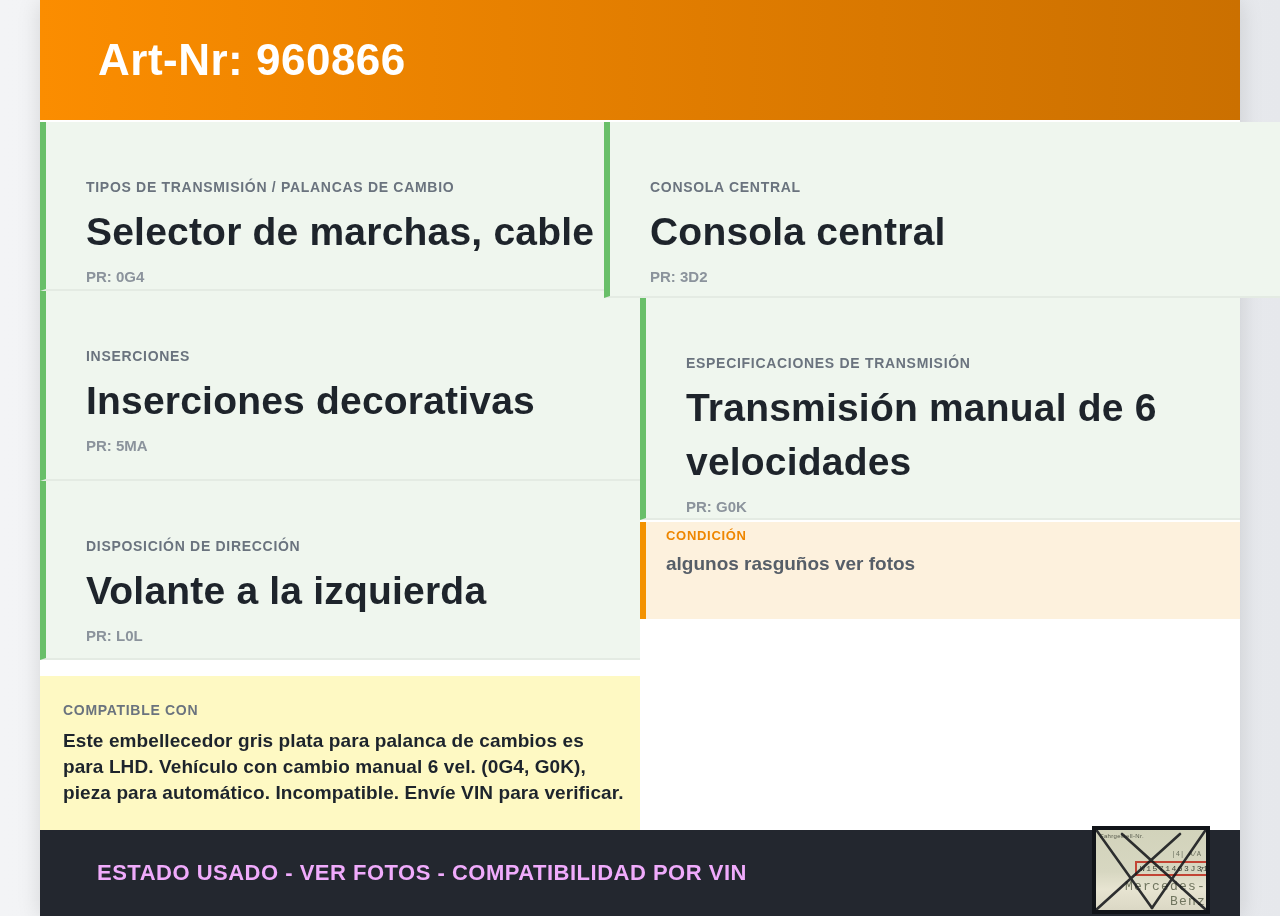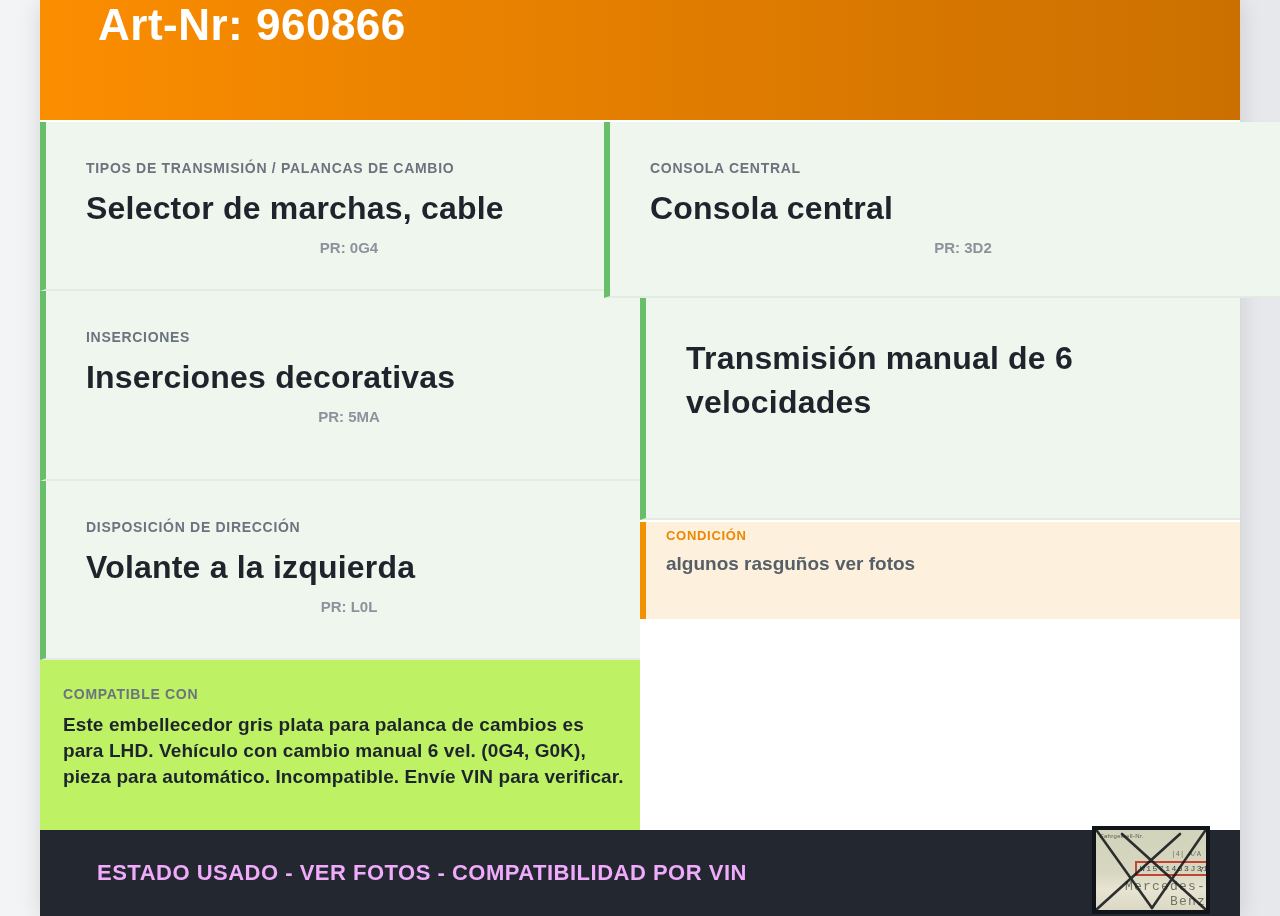--- a/index.html
+++ b/index.html
@@ -9,59 +9,59 @@
     font-family:"Liberation Sans",sans-serif;
   }
   .page{
     position:absolute;left:40px;top:0;width:1200px;height:916px;
     background:#ffffff;box-shadow:0 2px 22px rgba(0,0,0,.13);
   }
   
   .header{
     position:absolute;left:0;top:0;width:1200px;height:120px;
     background:linear-gradient(90deg,#fb8d00 0%,#e07c00 55%,#cb7000 100%);
-    display:flex;align-items:flex-start;
+    display:flex;align-items:center;
   }
   .header-title{
     margin:0;padding-left:58px;color:#ffffff;font-size:44px;font-weight:700;
     letter-spacing:.5px;
   }
   
   .card{position:absolute;box-sizing:border-box;}
   .card.green{
     background:#eff6ee;border-left:6px solid #69bf69;
-    padding:38px 28px 0 40px;border-bottom:2px solid #e4ebe3;
+    padding:57px 28px 0 40px;border-bottom:2px solid #e4ebe3;
   }
   .card-label{
     font-size:14px;font-weight:700;color:#6a737e;letter-spacing:.7px;
     margin:0 0 10px 0;
   }
   .card-title{
-    font-size:32px;font-weight:700;color:#1e242b;margin:0;line-height:1.38;
+    font-size:39px;font-weight:700;color:#1e242b;margin:0;line-height:1.38;
     letter-spacing:.2px;
   }
-  .card-pr{font-size:15px;font-weight:700;color:#8b939c;margin-top:9px;text-align:center;}
+  .card-pr{font-size:15px;font-weight:700;color:#8b939c;margin-top:9px;}
   .pos-a{left:0;top:122px;width:600px;height:169px;}
   .pos-b{left:0;top:291px;width:600px;height:190px;}
   .pos-c{left:0;top:481px;width:600px;height:179px;border-bottom:none;}
   .pos-e{left:564px;top:122px;width:700px;height:176px;}
   .pos-f{left:600px;top:298px;width:600px;height:222px;border-bottom:none;}
   .card.condition{
     left:600px;top:522px;width:600px;height:97px;
     background:#fdf1dd;border-left:6px solid #f39200;
     padding:6px 20px 0 20px;
   }
   .condition-label{
     font-size:13px;font-weight:700;color:#ee8600;letter-spacing:.7px;margin:0;
   }
   .condition-text{
     font-size:19px;font-weight:700;color:#565e68;margin-top:10px;
   }
   .card.compatible{
-    left:0;top:660px;width:600px;height:170px;background:#bef264;
+    left:0;top:676px;width:600px;height:170px;background:#fef9c3;
     padding:26px 26px 12px 23px;
   }
   .compatible-text{
     font-size:19px;font-weight:700;color:#1d242c;line-height:1.37;
     margin-top:9px;width:562px;letter-spacing:.1px;
   }
   
   .footer{
     position:absolute;left:0;top:830px;width:1200px;height:86px;
     background:#23272f;display:flex;align-items:center;
@@ -122,21 +122,23 @@
     <div class="card-pr">PR: L0L</div>
   </div>
 
   <div class="card green pos-e">
     <div class="card-label">CONSOLA CENTRAL</div>
     <div class="card-title">Consola central</div>
     <div class="card-pr">PR: 3D2</div>
   </div>
 
   <div class="card green pos-f">
+    <div class="card-label">ESPECIFICACIONES DE TRANSMISIÓN</div>
     <div class="card-title">Transmisión manual de 6 velocidades</div>
+    <div class="card-pr">PR: G0K</div>
   </div>
 
   <div class="card condition">
     <div class="condition-label">CONDICIÓN</div>
     <div class="condition-text">algunos rasguños ver fotos</div>
   </div>
 
   <div class="card compatible">
     <div class="card-label">COMPATIBLE CON</div>
     <div class="compatible-text">Este embellecedor gris plata para palanca de cambios es para LHD. Vehículo con cambio manual 6 vel. (0G4, G0K), pieza para automático. Incompatible. Envíe VIN para verificar.</div>

